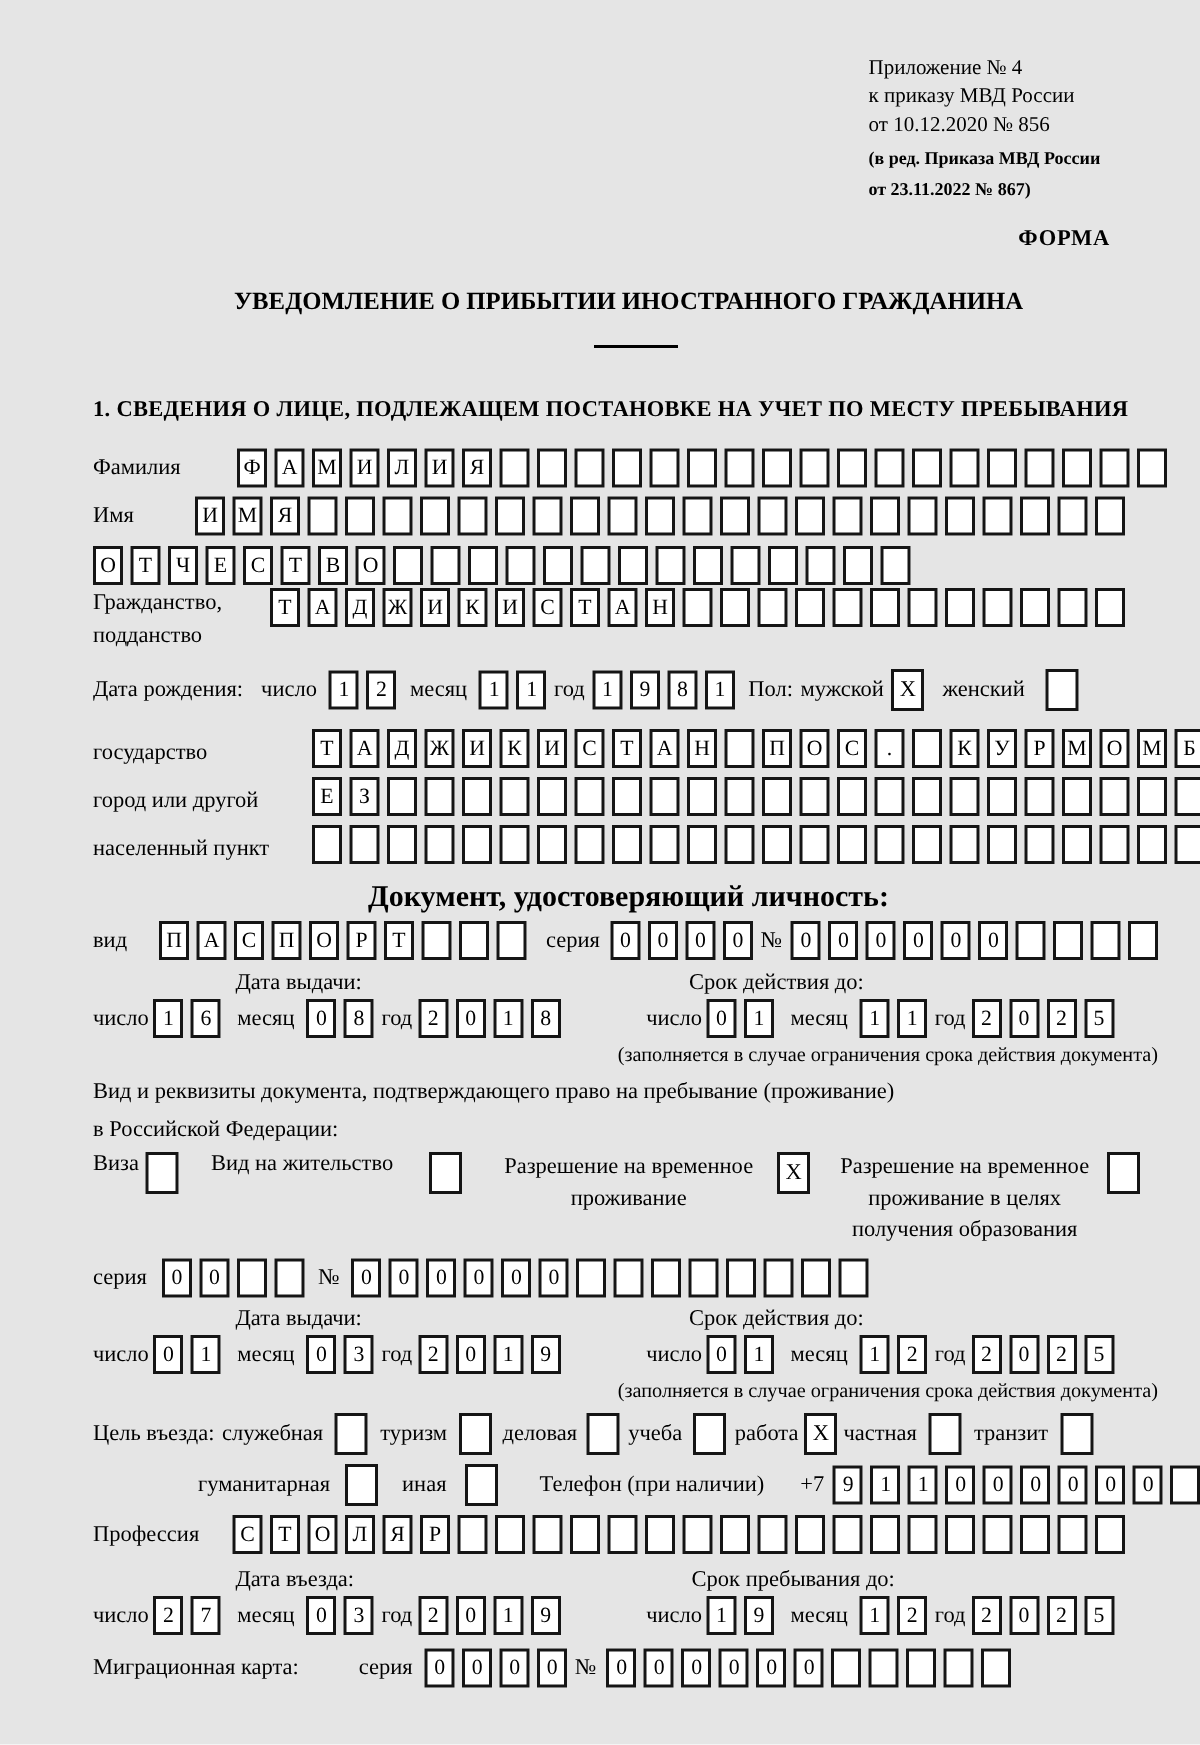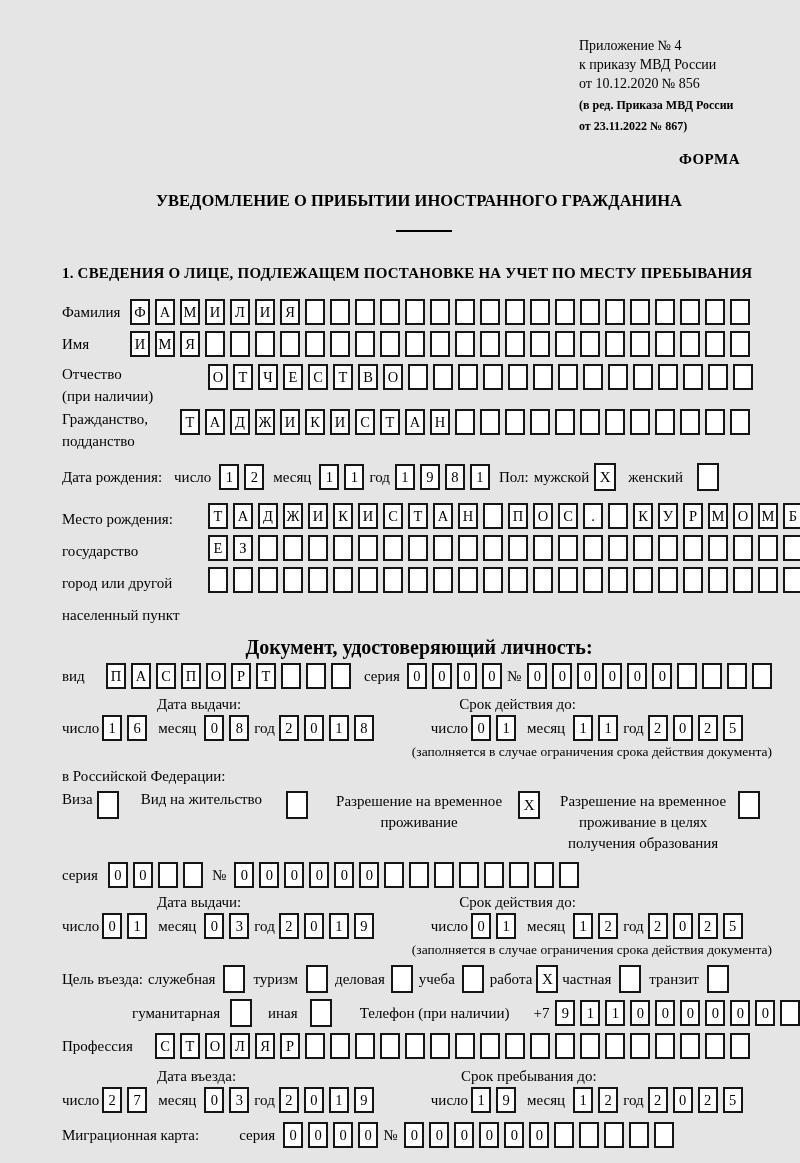--- a/index.html
+++ b/index.html
@@ -47,21 +47,21 @@
 
   <div class="forma">ФОРМА</div>
 
   <div class="title">
     <div>УВЕДОМЛЕНИЕ О ПРИБЫТИИ ИНОСТРАННОГО ГРАЖДАНИНА</div>
     <div><span class="blank-line"></span></div>
   </div>
 
   <div class="section">1. СВЕДЕНИЯ О ЛИЦЕ, ПОДЛЕЖАЩЕМ ПОСТАНОВКЕ НА УЧЕТ ПО МЕСТУ ПРЕБЫВАНИЯ</div>
 
-  <div class="frow" style="margin-top:17px;">
+  <div class="frow" style="margin-top:17px;gap:28px;">
     <span class="lbl" style="width:68px;">Фамилия</span>
     <span class="boxes">
         <span class="box">Ф</span>
         <span class="box">А</span>
         <span class="box">М</span>
         <span class="box">И</span>
         <span class="box">Л</span>
         <span class="box">И</span>
         <span class="box">Я</span>
         <span class="box"></span>
@@ -110,24 +110,20 @@
         <span class="box"></span>
         <span class="box"></span>
         <span class="box"></span>
         <span class="box"></span>
         <span class="box"></span>
         <span class="box"></span>
       </span>
   </div>
 
   <div class="frow top" style="margin-top:7px;">
-    <span class="lblcol" style="width:146px;">
-      <div>Отчество</div>
-      <div>(при наличии)</div>
-    </span>
     <span class="boxes">
         <span class="box">О</span>
         <span class="box">Т</span>
         <span class="box">Ч</span>
         <span class="box">Е</span>
         <span class="box">С</span>
         <span class="box">Т</span>
         <span class="box">В</span>
         <span class="box">О</span>
         <span class="box"></span>
@@ -200,21 +196,20 @@
       </span>
     <span class="lbl" style="margin-left:4px;">Пол:</span>
     <span class="lbl" style="margin-left:5px;">мужской</span>
     <span class="cb" style="margin-left:5px;">X</span>
     <span class="lbl" style="margin-left:12px;">женский</span>
     <span class="cb" style="margin-left:14px;"></span>
   </div>
 
   <div class="frow top" style="margin-top:12px;">
     <span class="lblcol" style="width:146px; line-height:32px;">
-      <div>Место рождения:</div>
       <div>государство</div>
       <div>город или другой</div>
       <div>населенный пункт</div>
     </span>
     <span class="stack">
       <div class="boxes">
           <span class="box">Т</span>
           <span class="box">А</span>
           <span class="box">Д</span>
           <span class="box">Ж</span>
@@ -370,20 +365,21 @@
     <span class="boxes" style="margin-left:4px;">
         <span class="box">2</span>
         <span class="box">0</span>
         <span class="box">2</span>
         <span class="box">5</span>
       </span>
   </div>
 
   <div class="note" style="text-align:right; margin-top:3px; padding-right:4px;">(заполняется в случае ограничения срока действия документа)</div>
 
+  <div class="lbl" style="margin-top:9px;">Вид и реквизиты документа, подтверждающего право на пребывание (проживание)</div>
   <div class="lbl" style="margin-top:8px;">в Российской Федерации:</div>
 
   <div class="frow top" style="margin-top:6px;">
     <span class="lbl">Виза</span>
     <span class="cb" style="margin-left:4px;"></span>
     <span class="lbl" style="margin-left:22px;">Вид на жительство</span>
     <span class="cb" style="margin-left:24px;"></span>
     <span class="opt-label-c" style="width:186px; margin-left:18px;">Разрешение на временное проживание</span>
     <span class="cb" style="margin-left:6px;">X</span>
     <span class="opt-label-c" style="width:178px; margin-left:14px;">Разрешение на временное проживание в целях получения образования</span>

